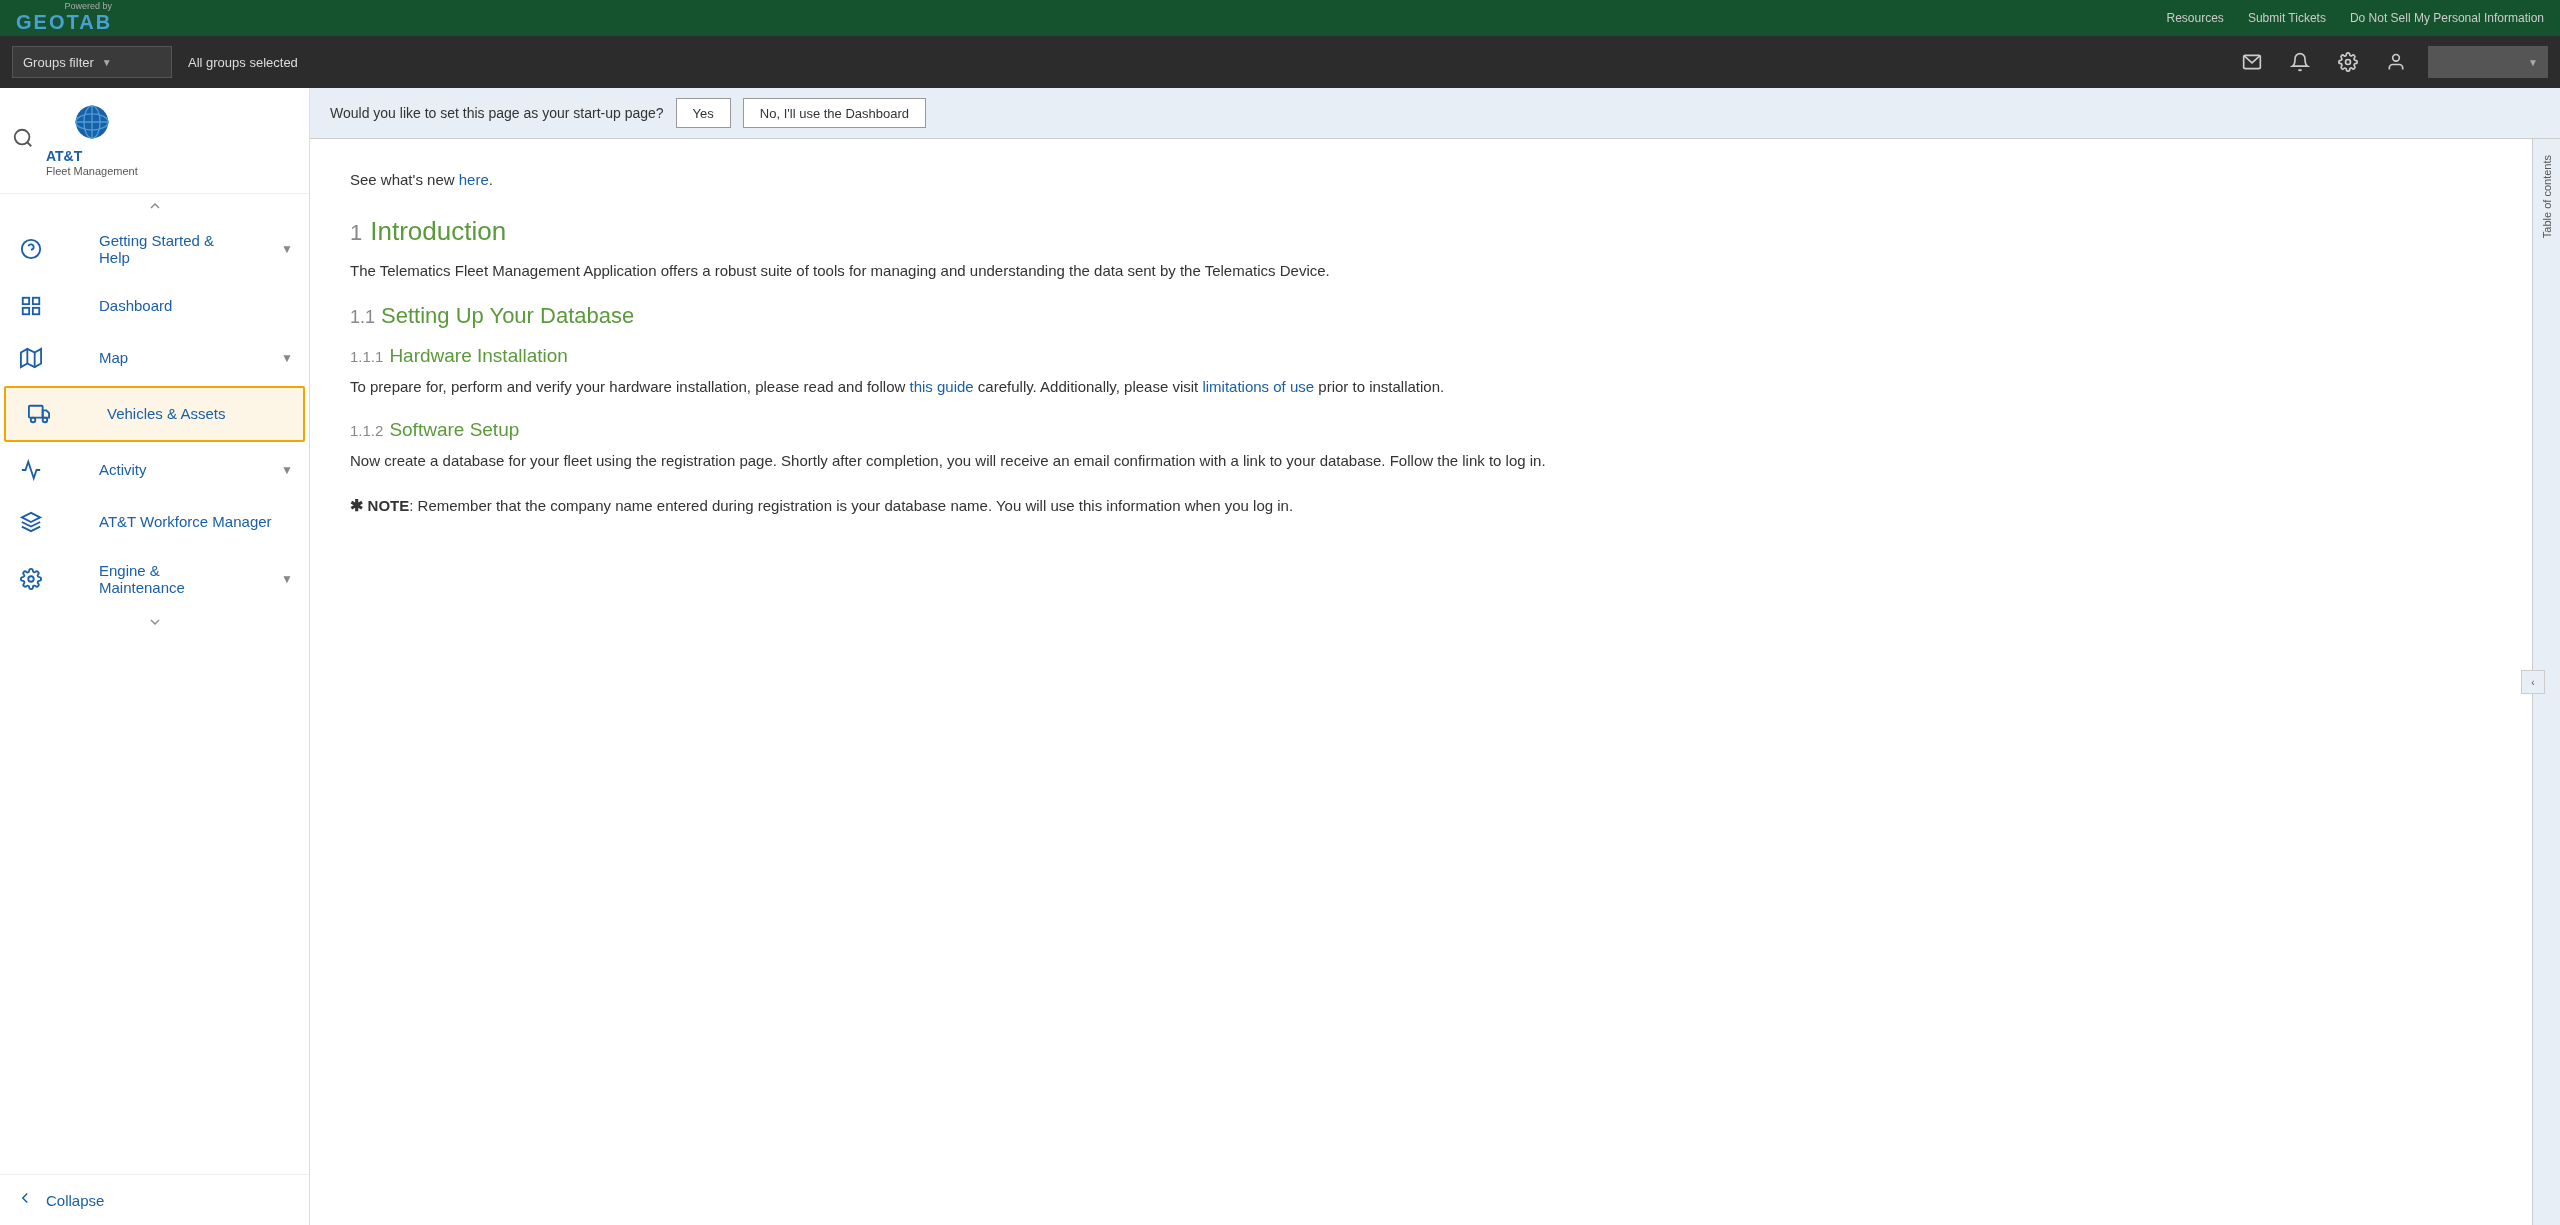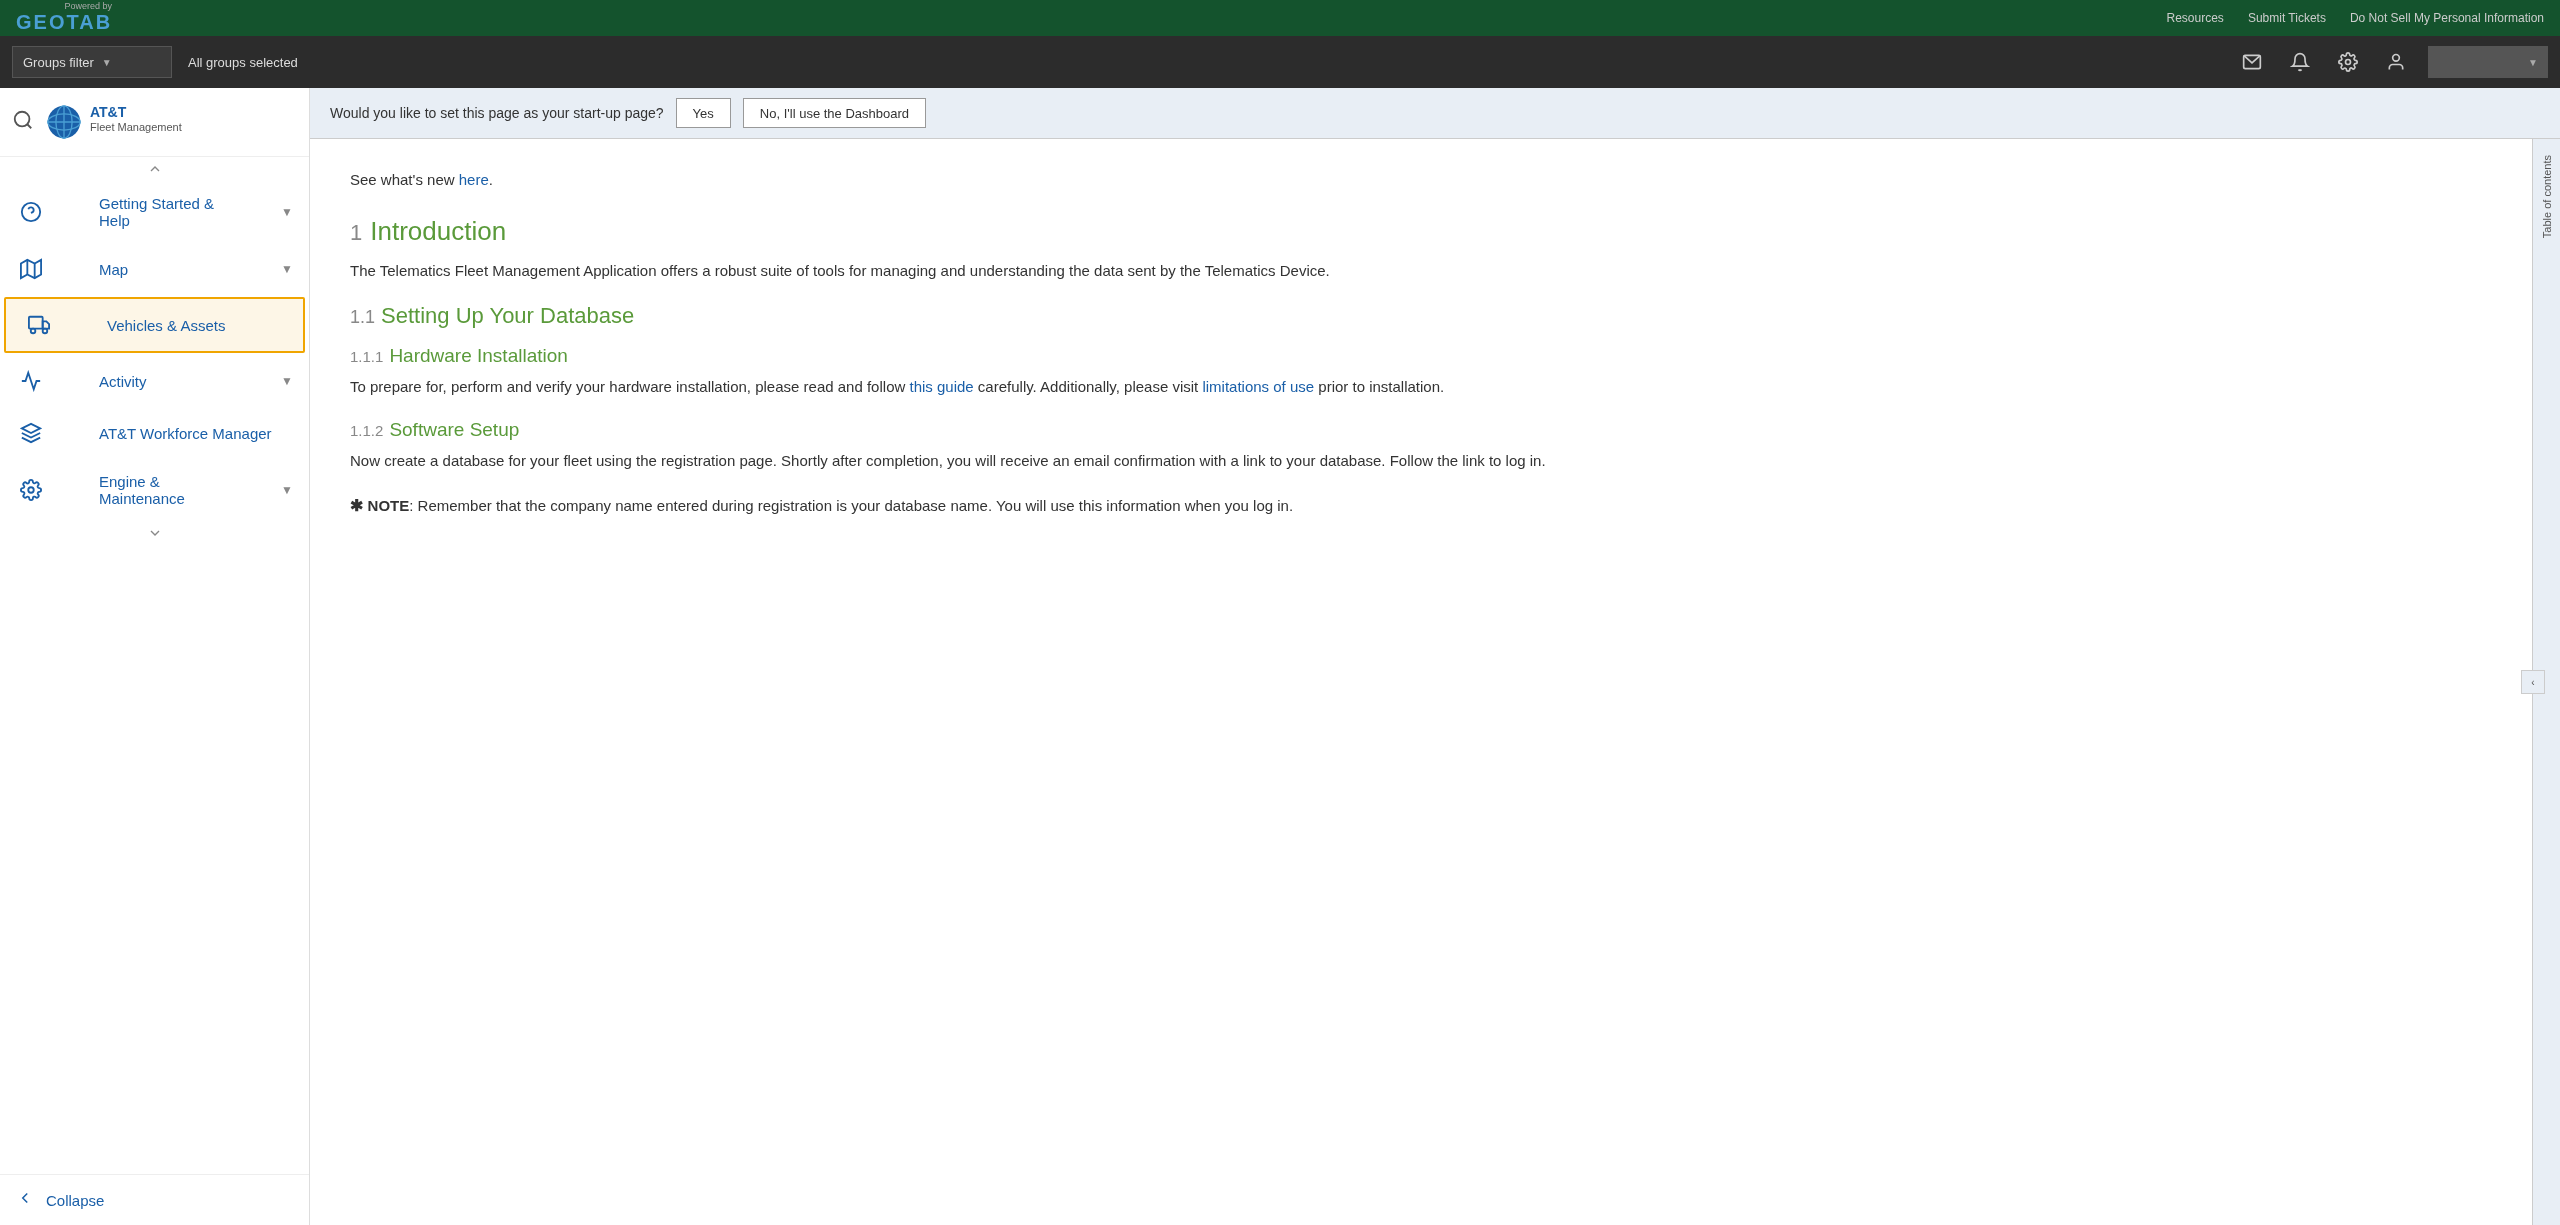--- a/index.html
+++ b/index.html
@@ -103,22 +103,23 @@
       gap: 12px;
       border-bottom: 1px solid #eee;
     }
     .search-icon-btn {
       color: #555;
       font-size: 18px;
       cursor: pointer;
     }
     .brand-logo {
       display: flex;
-      align-items: flex-start;
+      align-items: center;
       gap: 8px;
+      flex-direction: column;
     }
     .brand-icon {
       width: 36px;
       height: 36px;
     }
     .brand-text { font-size: 14px; font-weight: 600; color: #1a5fa8; line-height: 1.2; }
     .brand-sub { font-size: 11px; color: #555; font-weight: 400; }
 
     .sidebar-nav { flex: 1; overflow-y: auto; }
 
@@ -411,20 +412,31 @@
           <svg width="22" height="22" viewBox="0 0 24 24" fill="none" stroke="#1a5fa8" stroke-width="2">
             <circle cx="12" cy="12" r="10"></circle>
             <path d="M9.09 9a3 3 0 0 1 5.83 1c0 2-3 3-3 3"></path>
             <line x1="12" y1="17" x2="12.01" y2="17"></line>
           </svg>
         </div>
         <span class="nav-label">Getting Started &amp; Help</span>
         <span class="nav-chevron">▼</span>
       </div>
 
+      <div class="nav-item">
+        <div class="nav-icon">
+          <svg width="22" height="22" viewBox="0 0 24 24" fill="none" stroke="#1a5fa8" stroke-width="2">
+            <rect x="3" y="3" width="7" height="7"></rect>
+            <rect x="14" y="3" width="7" height="7"></rect>
+            <rect x="14" y="14" width="7" height="7"></rect>
+            <rect x="3" y="14" width="7" height="7"></rect>
+          </svg>
+        </div>
+        <span class="nav-label">Dashboard</span>
+      </div>
 
       <div class="nav-item">
         <div class="nav-icon">
           <svg width="22" height="22" viewBox="0 0 24 24" fill="none" stroke="#1a5fa8" stroke-width="2">
             <polygon points="1,6 1,22 8,18 16,22 23,18 23,2 16,6 8,2"></polygon>
             <line x1="8" y1="2" x2="8" y2="18"></line>
             <line x1="16" y1="6" x2="16" y2="22"></line>
           </svg>
         </div>
         <span class="nav-label">Map</span>

